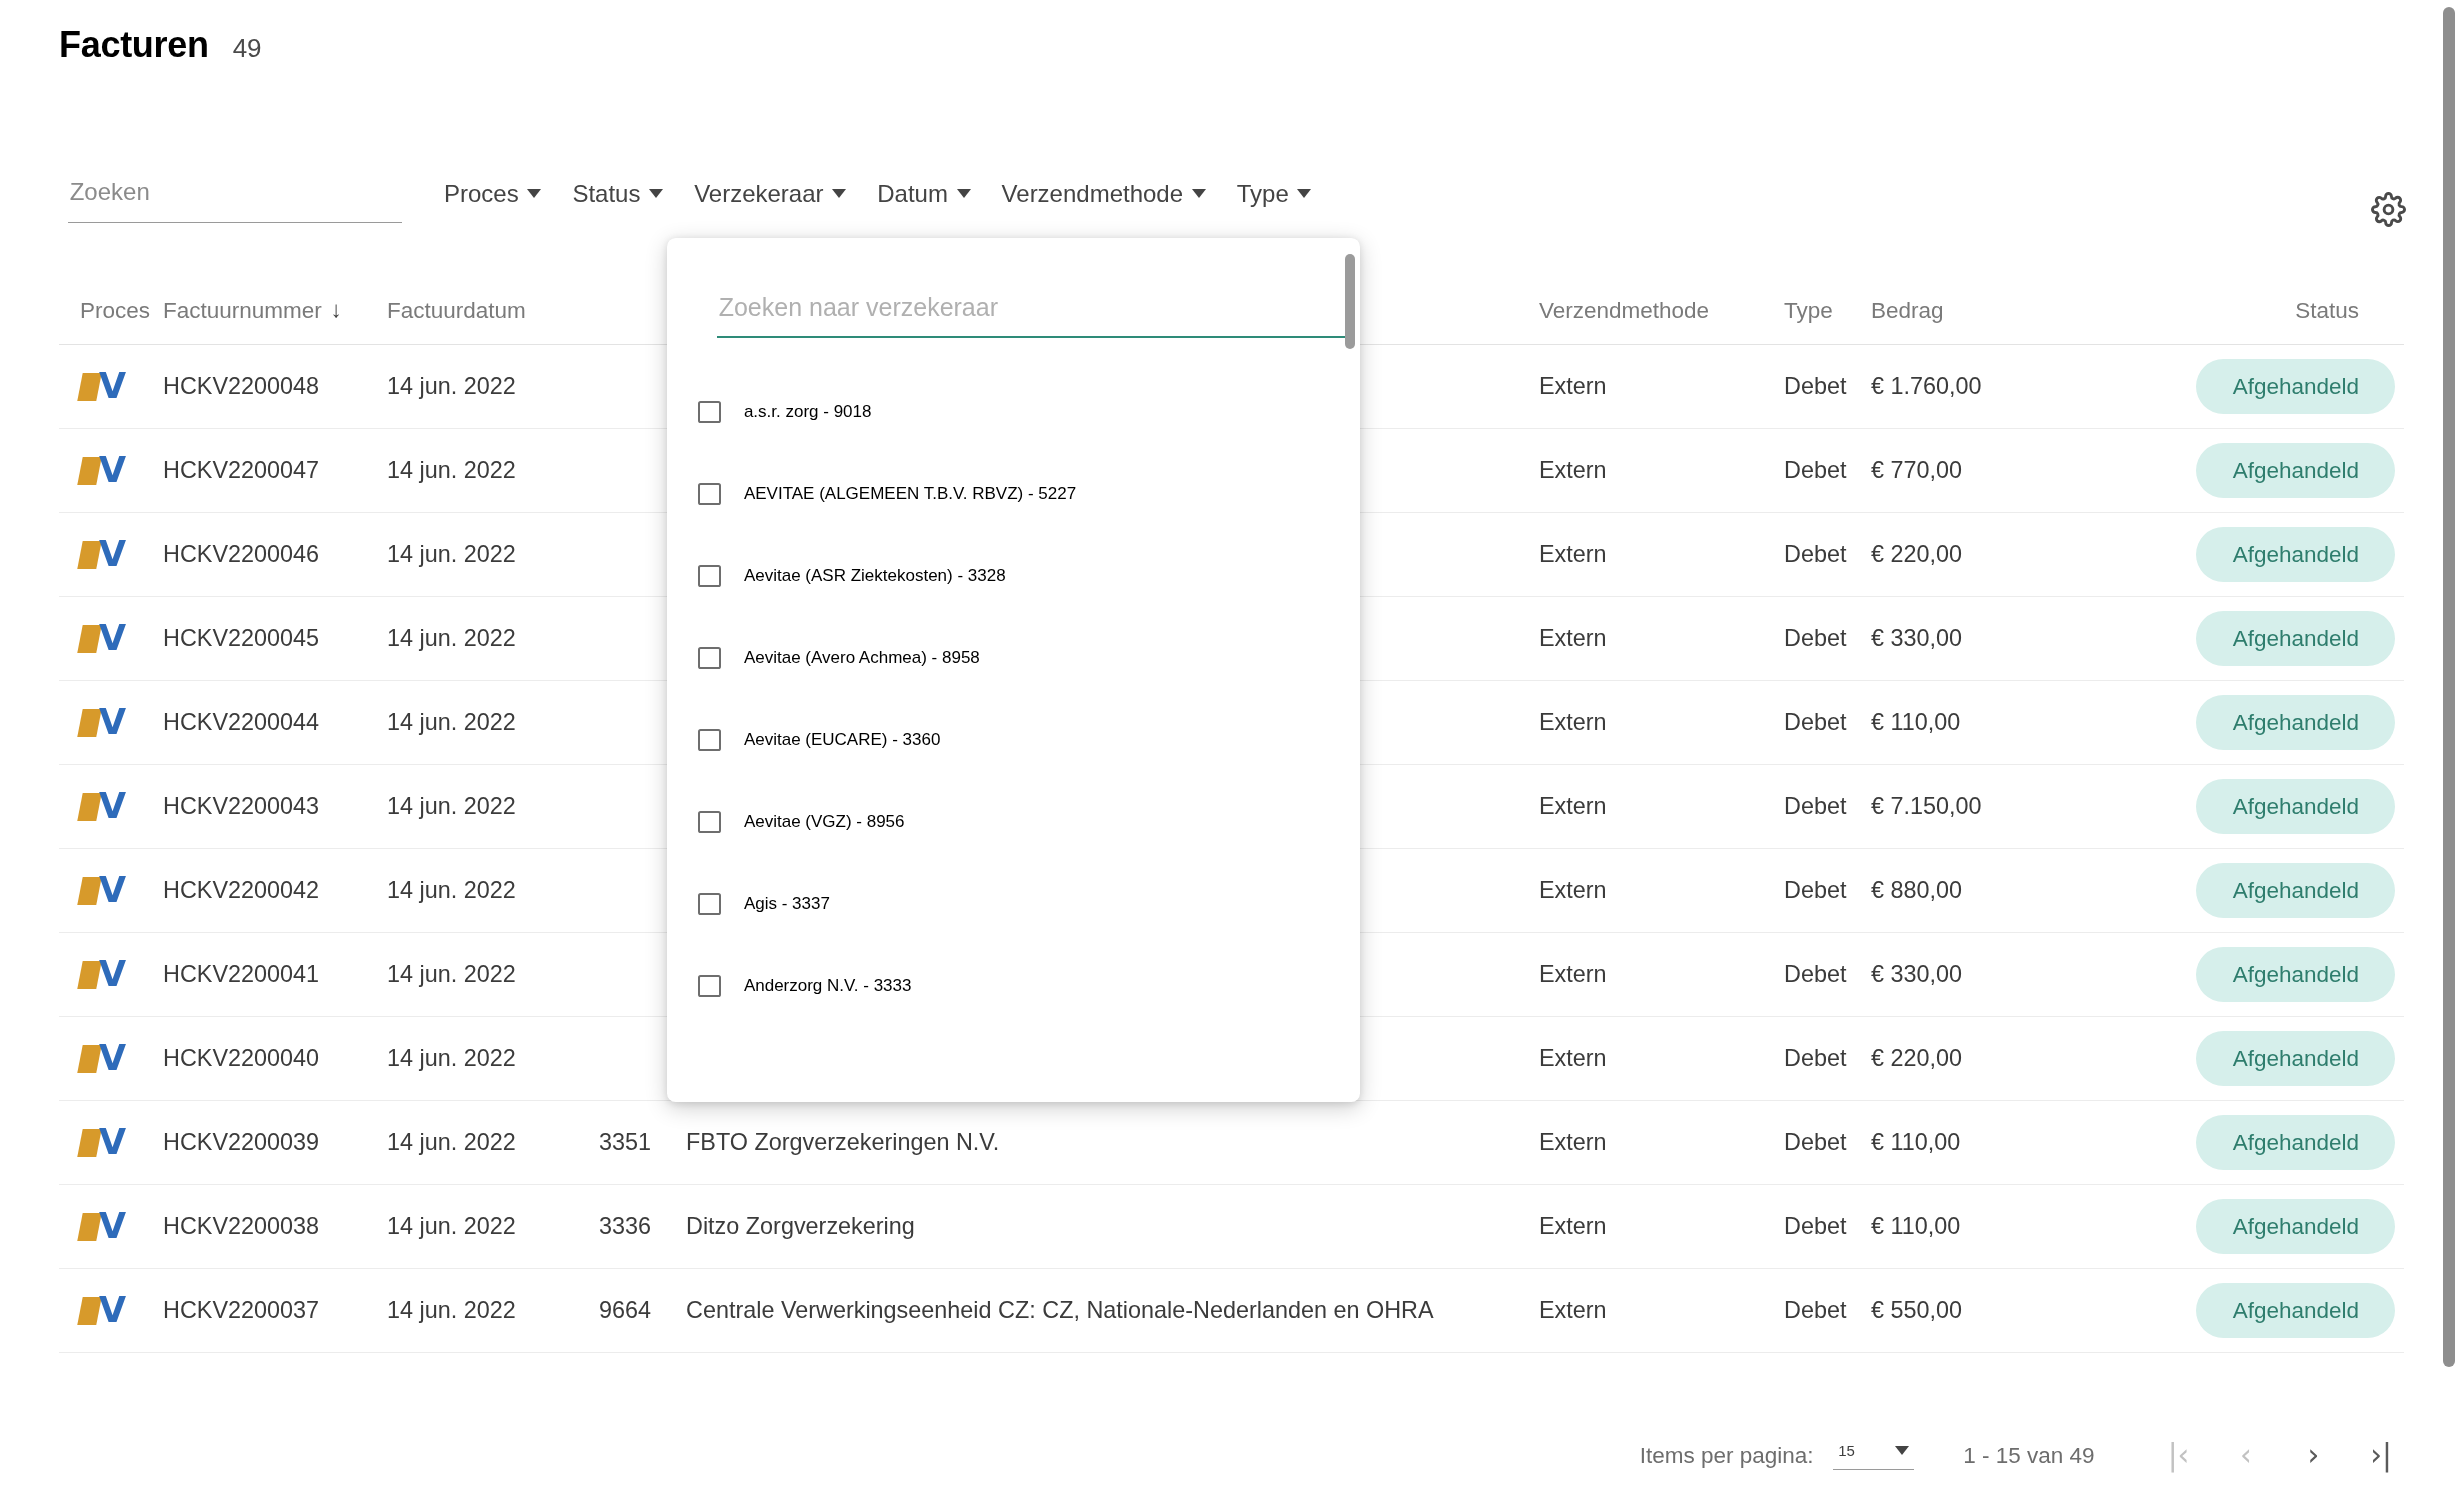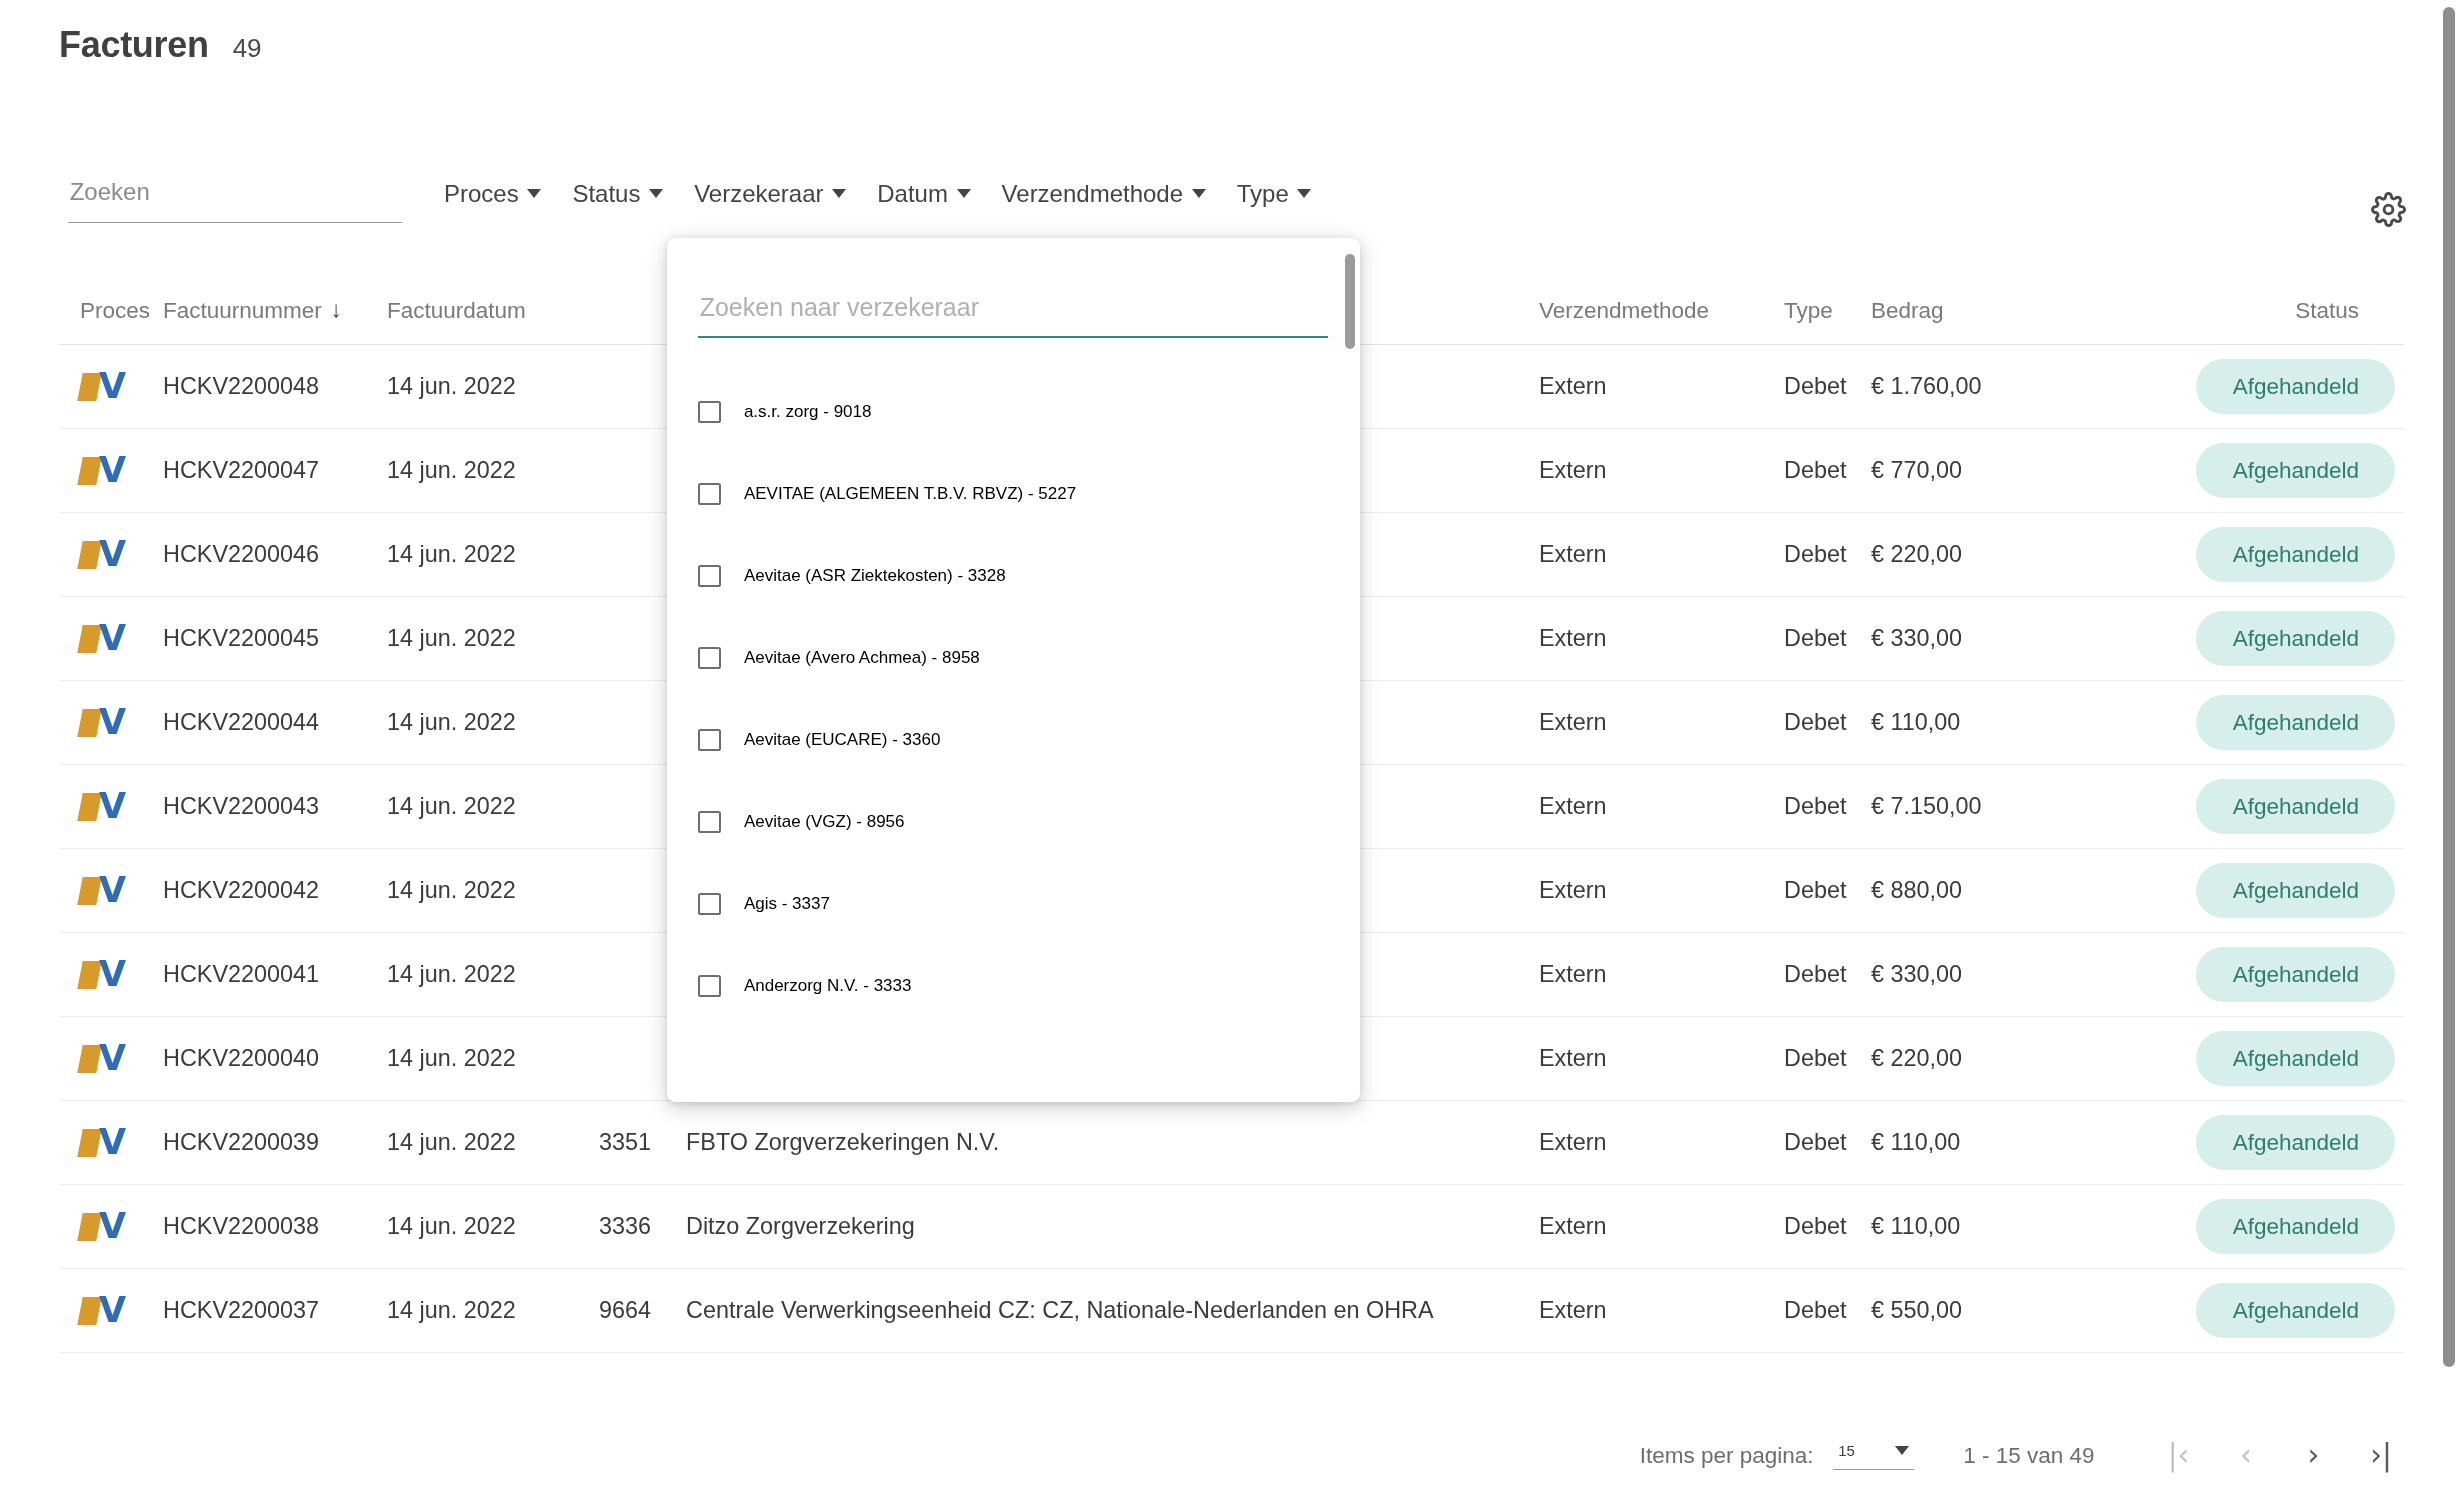--- a/index.html
+++ b/index.html
@@ -22,21 +22,21 @@
     position: absolute;
     left: 59px;
     top: 24px;
     display: flex;
     align-items: baseline;
     gap: 24px;
   }
   .page-title {
     font-size: 36px;
     font-weight: 700;
-    color: #404040;
+    color: #000000;
     letter-spacing: -0.3px;
   }
   .page-count {
     font-size: 26px;
     font-weight: 400;
     color: #4a4a4a;
   }
 
   
   .toolbar {
@@ -199,21 +199,21 @@
     top: 238px;
     width: 693px;
     height: 864px;
     background: #ffffff;
     border-radius: 8.7px;
     box-shadow: 0 5.2px 22.5px rgba(0,0,0,0.19), 0 1.7px 7px rgba(0,0,0,0.10);
     overflow: hidden;
     z-index: 50;
   }
   .dd-search-wrap {
-    padding: 55px 31px 0 31px;
+    padding: 55px 31px 0 50px;
   }
   .dd-search {
     width: 630px;
     border: none;
     border-bottom: 2.6px solid #2e8b78;
     outline: none;
     font-size: 25px;
     font-family: "Liberation Sans", sans-serif;
     color: #3f3f3f;
     padding: 0 0 14px 1.7px;

